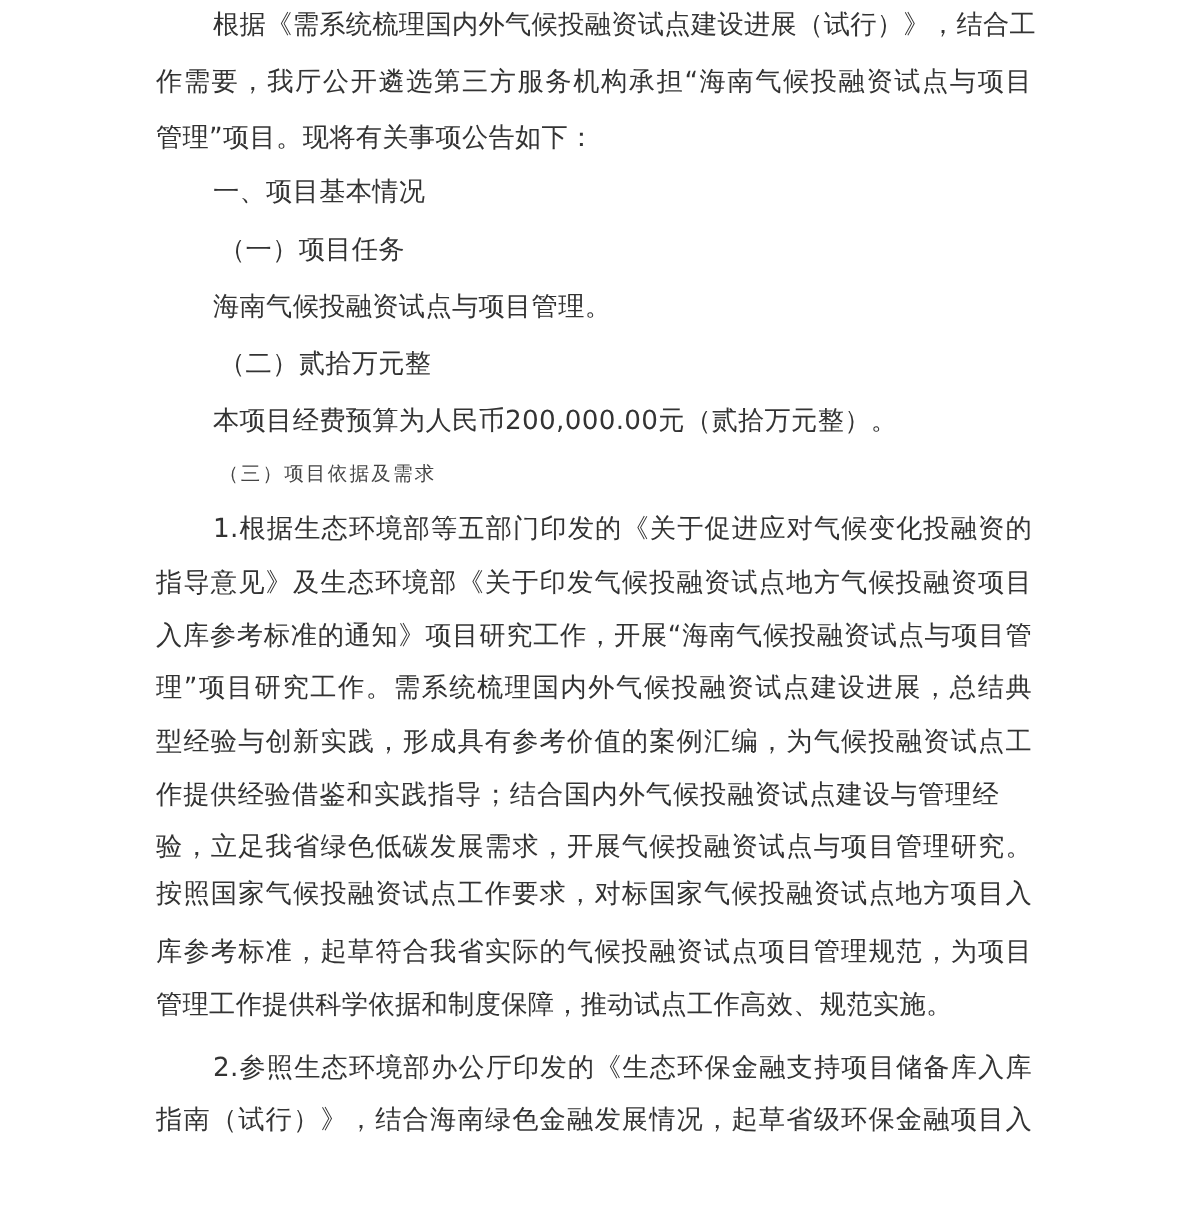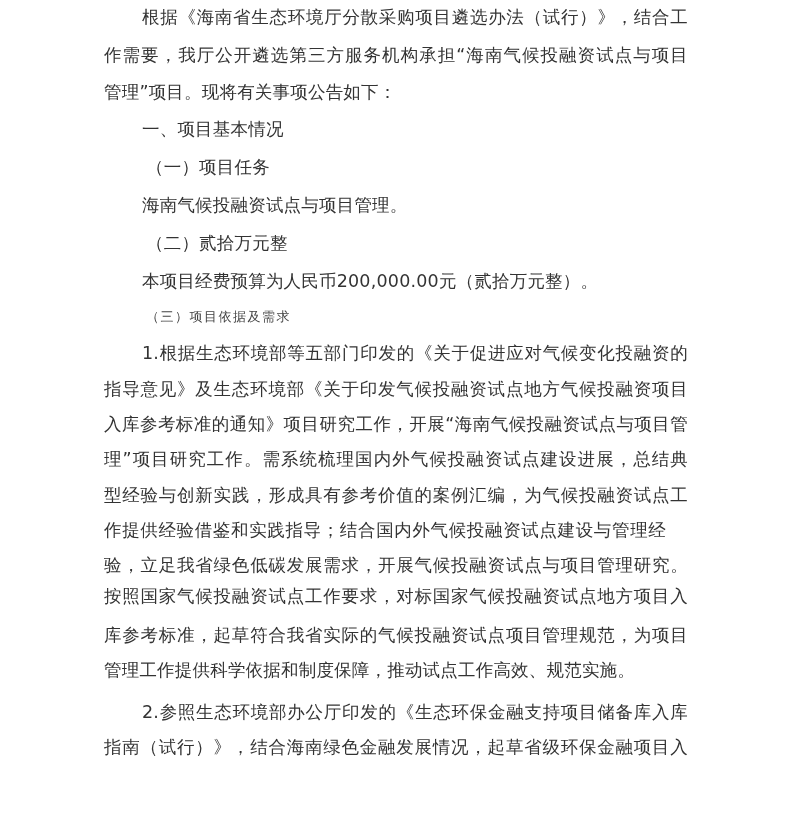--- a/index.html
+++ b/index.html
@@ -43,26 +43,26 @@
       text-align: justify;
       text-align-last: justify;
     }
   </style>
 </head>
 <body>
 
 <div class="page">
 
   <div>
-    <div class="line indent2 justify" style="top:5px; width:546px;">根据《海南省生态环境厅分散采购项目遴选办法（试行）》，结合工</div>
+    <div class="line indent2 justify" style="top:5px; width:546px;">根据《需系统梳理国内外气候投融资试点建设进展（试行）》，结合工</div>
     <div class="line justify" style="top:43px;">作需要，我厅公开遴选第三方服务机构承担“海南气候投融资试点与项目</div>
     <div class="line" style="top:80px;">管理”项目。现将有关事项公告如下：</div>
   </div>
 
-  <div class="line indent2" style="top:117px;">一、项目基本情况</div>
+  <div class="line indent2" style="top:117px;font-family:Liberation Mono, monospace;">一、项目基本情况</div>
 
   <div class="line indent-sub" style="top:155px;">（一）项目任务</div>
   <div class="line indent2" style="top:193px;">海南气候投融资试点与项目管理。</div>
 
   <div class="line indent-sub" style="top:231px;">（二）贰拾万元整</div>
   <div class="line indent2" style="top:269px;">本项目经费预算为人民币200,000.00元（贰拾万元整）。</div>
 
   <div class="line indent-sub serif-line" style="top:305px;">（三）项目依据及需求</div>
 
   <div>

